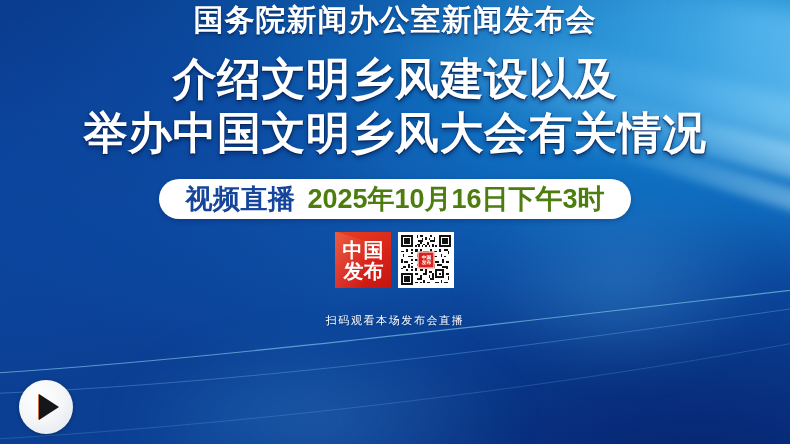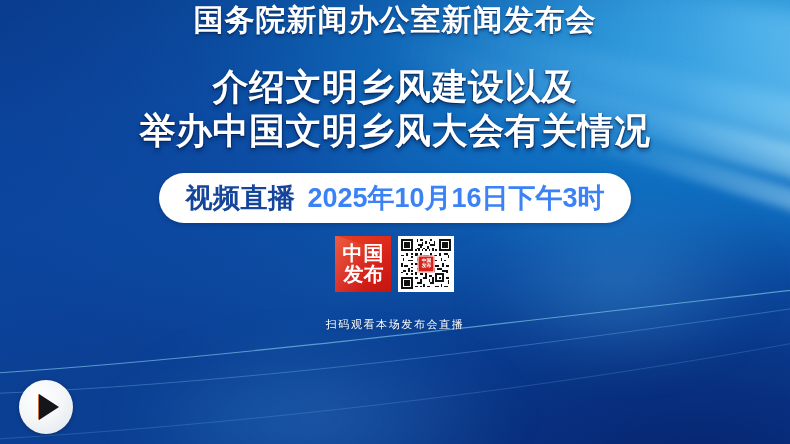--- a/index.html
+++ b/index.html
@@ -129,57 +129,57 @@
     font-family: "Liberation Serif", "DejaVu Serif", serif;
     font-weight: 700;
     font-size: 30px;
     letter-spacing: 1px;
     color: #ffffff;
     text-shadow: 0 2px 3px rgba(4,30,80,0.55), 0 1px 0 rgba(4,30,80,0.5);
     white-space: nowrap;
   }
 
   .headline {
-    margin-top: 24px;
+    margin-top: 11px;
     text-align: center;
     font-weight: 700;
-    font-size: 36px;
+    font-size: 44px;
     line-height: 1.22;
     letter-spacing: 0.5px;
     color: #ffffff;
     text-shadow:
       0 3px 4px rgba(3,28,78,0.60),
       1px 1px 0 rgba(3,28,78,0.45),
       -1px 1px 0 rgba(3,28,78,0.45);
     white-space: nowrap;
   }
   .headline .line { display: block; }
 
   .pill {
     margin-top: 20px;
-    height: 50px;
+    height: 40px;
     padding: 0 26px;
     display: inline-flex;
     align-items: center;
     gap: 12px;
     background: #ffffff;
     border-radius: 999px;
     box-shadow: 0 2px 5px rgba(3,28,78,0.30);
     white-space: nowrap;
   }
   .pill-label {
     font-size: 27px;
     font-weight: 700;
     color: #14459b;
     letter-spacing: 0.5px;
   }
   .pill-time {
     font-size: 27px;
     font-weight: 700;
-    color: #3b82f6;
+    color: #4d7c0f;
     letter-spacing: 0px;
   }
 
   
   .codeblock {
     margin-top: 13px;
     display: flex;
     flex-direction: column;
     align-items: center;
   }

